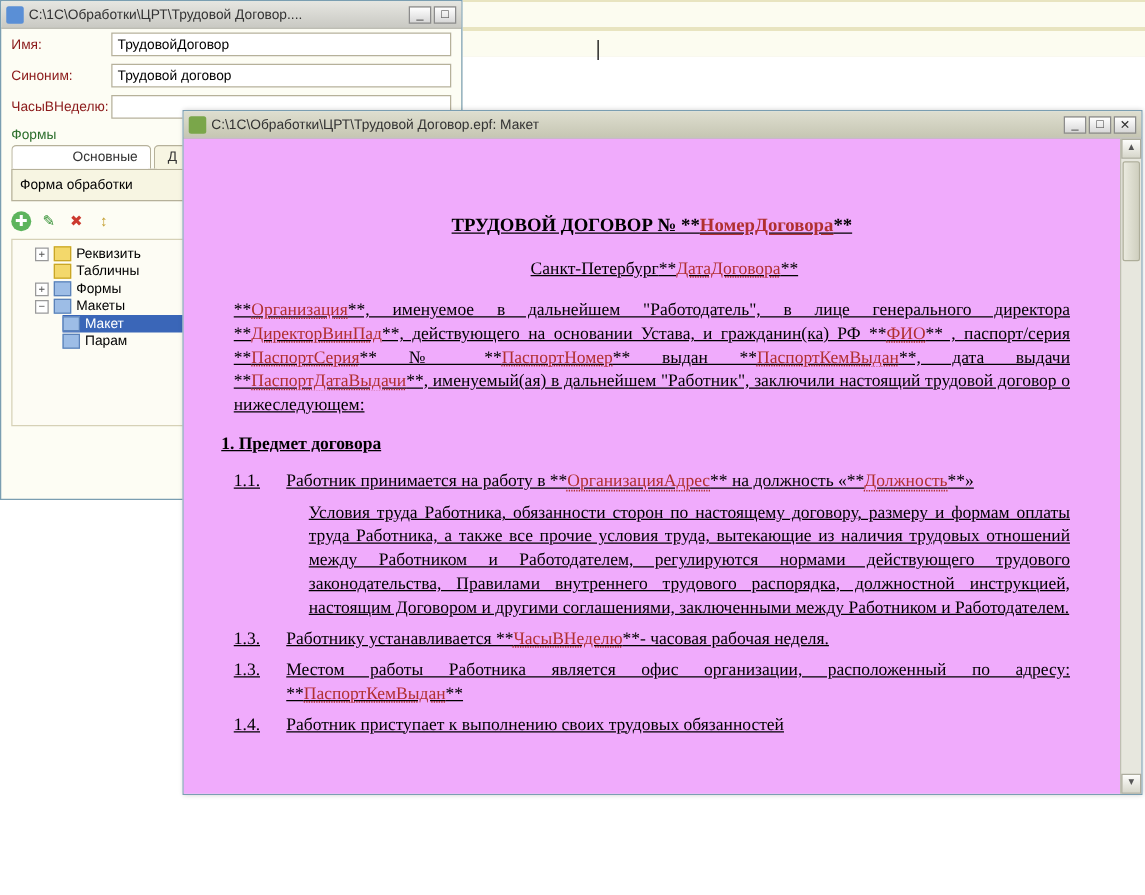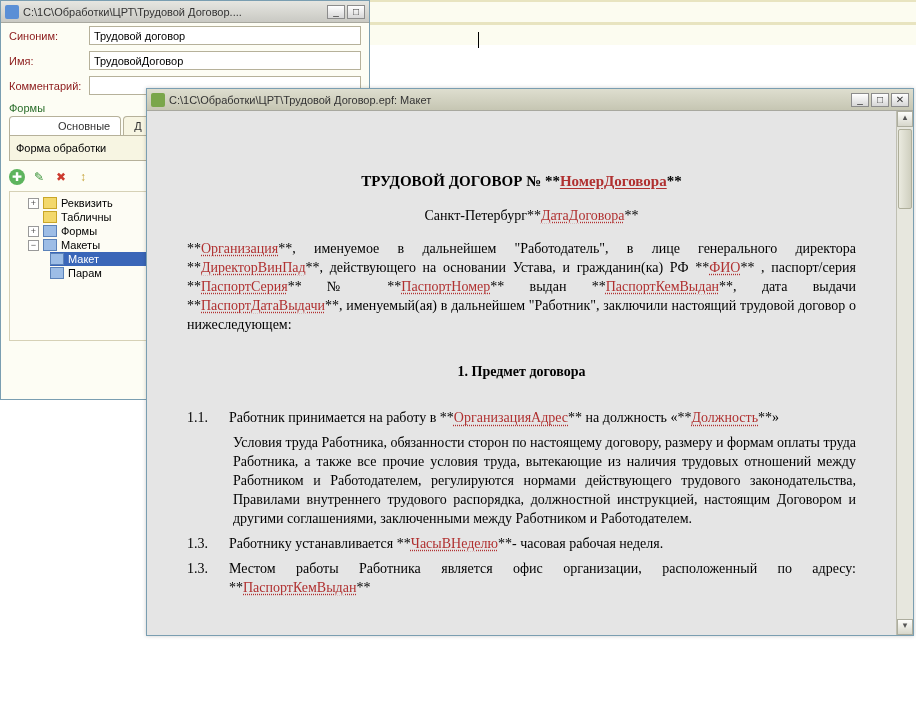--- a/index.html
+++ b/index.html
@@ -140,22 +140,23 @@
   }
   .win2 .titlebar { background: linear-gradient(#dedecf,#c6c6b3); }
   .docwrap {
     position: absolute;
     top: 22px; left: 0; right: 0; bottom: 0;
     display: flex;
   }
   .docarea {
     flex: 1;
     overflow: hidden;
-    background: #e5e5e5;
+    background: #f0abfc;
     padding: 20px 30px 24px 30px;
+    text-decoration: underline;
   }
   .vscroll {
     width: 17px;
     background: #e7e7de;
     border-left: 1px solid #bfbfb2;
     position: relative;
   }
   .vscroll .arrow {
     position: absolute; left:0; right:0; height:16px;
     background: linear-gradient(#fdfdfb,#d7d7cb);
@@ -193,30 +194,30 @@
     display: flex; justify-content: center;
     margin: 0 30px 14px 50px;
   }
   .doc .tpl {
     color: #b03030;
     text-decoration: underline dotted #b03030;
     text-underline-offset: 2px;
   }
   .doc p.body { text-align: justify; margin: 12px 10px 10px 10px; }
   .doc .section {
-    text-align: center; font-weight: bold; margin: 28px 0;
+    text-align: left; font-weight: bold; margin: 12px 0;
   }
   .doc .item {
     display: flex;
     margin: 6px 10px;
     text-align: justify;
   }
   .doc .item .num { width: 42px; flex-shrink: 0; }
   .doc .item .txt { flex:1; }
-  .doc .item.sub .txt { margin-left:4px; }
+  .doc .item.sub .txt { margin-left:18px; }
   .cursor-caret {
     position:absolute; top:32px; left:478px;
     width:1px; height:16px; background:#000;
   }
 </style>
 </head>
 <body>
 
 <div class="ruler-top"></div>
 <div class="cursor-caret"></div>
@@ -224,29 +225,29 @@
 <div class="win1">
   <div class="titlebar">
     <div class="ticon"></div>
     <span>C:\1С\Обработки\ЦРТ\Трудовой Договор....</span>
     <div class="spacer"></div>
     <div class="winbtn">_</div>
     <div class="winbtn">□</div>
   </div>
 
   <div class="form-row">
+    <label>Имя:</label>
+    <input type="text" value="ТрудовойДоговор" style="">
+  </div>
+  <div class="form-row">
     <label>Синоним:</label>
     <input type="text" value="Трудовой договор" style="">
   </div>
   <div class="form-row">
-    <label>Имя:</label>
-    <input type="text" value="ТрудовойДоговор" style="">
-  </div>
-  <div class="form-row">
-    <label>Комментарий:</label>
+    <label>ЧасыВНеделю:</label>
     <input type="text" value="" style="">
   </div>
 
   <div class="group-label">Формы</div>
   <div class="tabs">
     <div class="tab active">Основные</div>
     <div class="tab">Д</div>
   </div>
   <div class="tabpanel">
     <span>Форма обработки</span>
@@ -350,20 +351,24 @@
           </div>
         </div>
 
         <div class="item">
           <div class="num">1.3.</div>
           <div class="txt">
             <span>Местом работы Работника является офис организации, расположенный по адресу: **</span><span class="tpl">ПаспортКемВыдан</span><span>**</span>
           </div>
         </div>
 
+        <div class="item">
+          <div class="num">1.4.</div>
+          <div class="txt">Работник   приступает    к  выполнению  своих  трудовых  обязанностей</div>
+        </div>
 
       </div>
     </div>
     <div class="vscroll">
       <div class="arrow up">▴</div>
       <div class="thumb"></div>
       <div class="arrow down">▾</div>
     </div>
   </div>
 </div>

